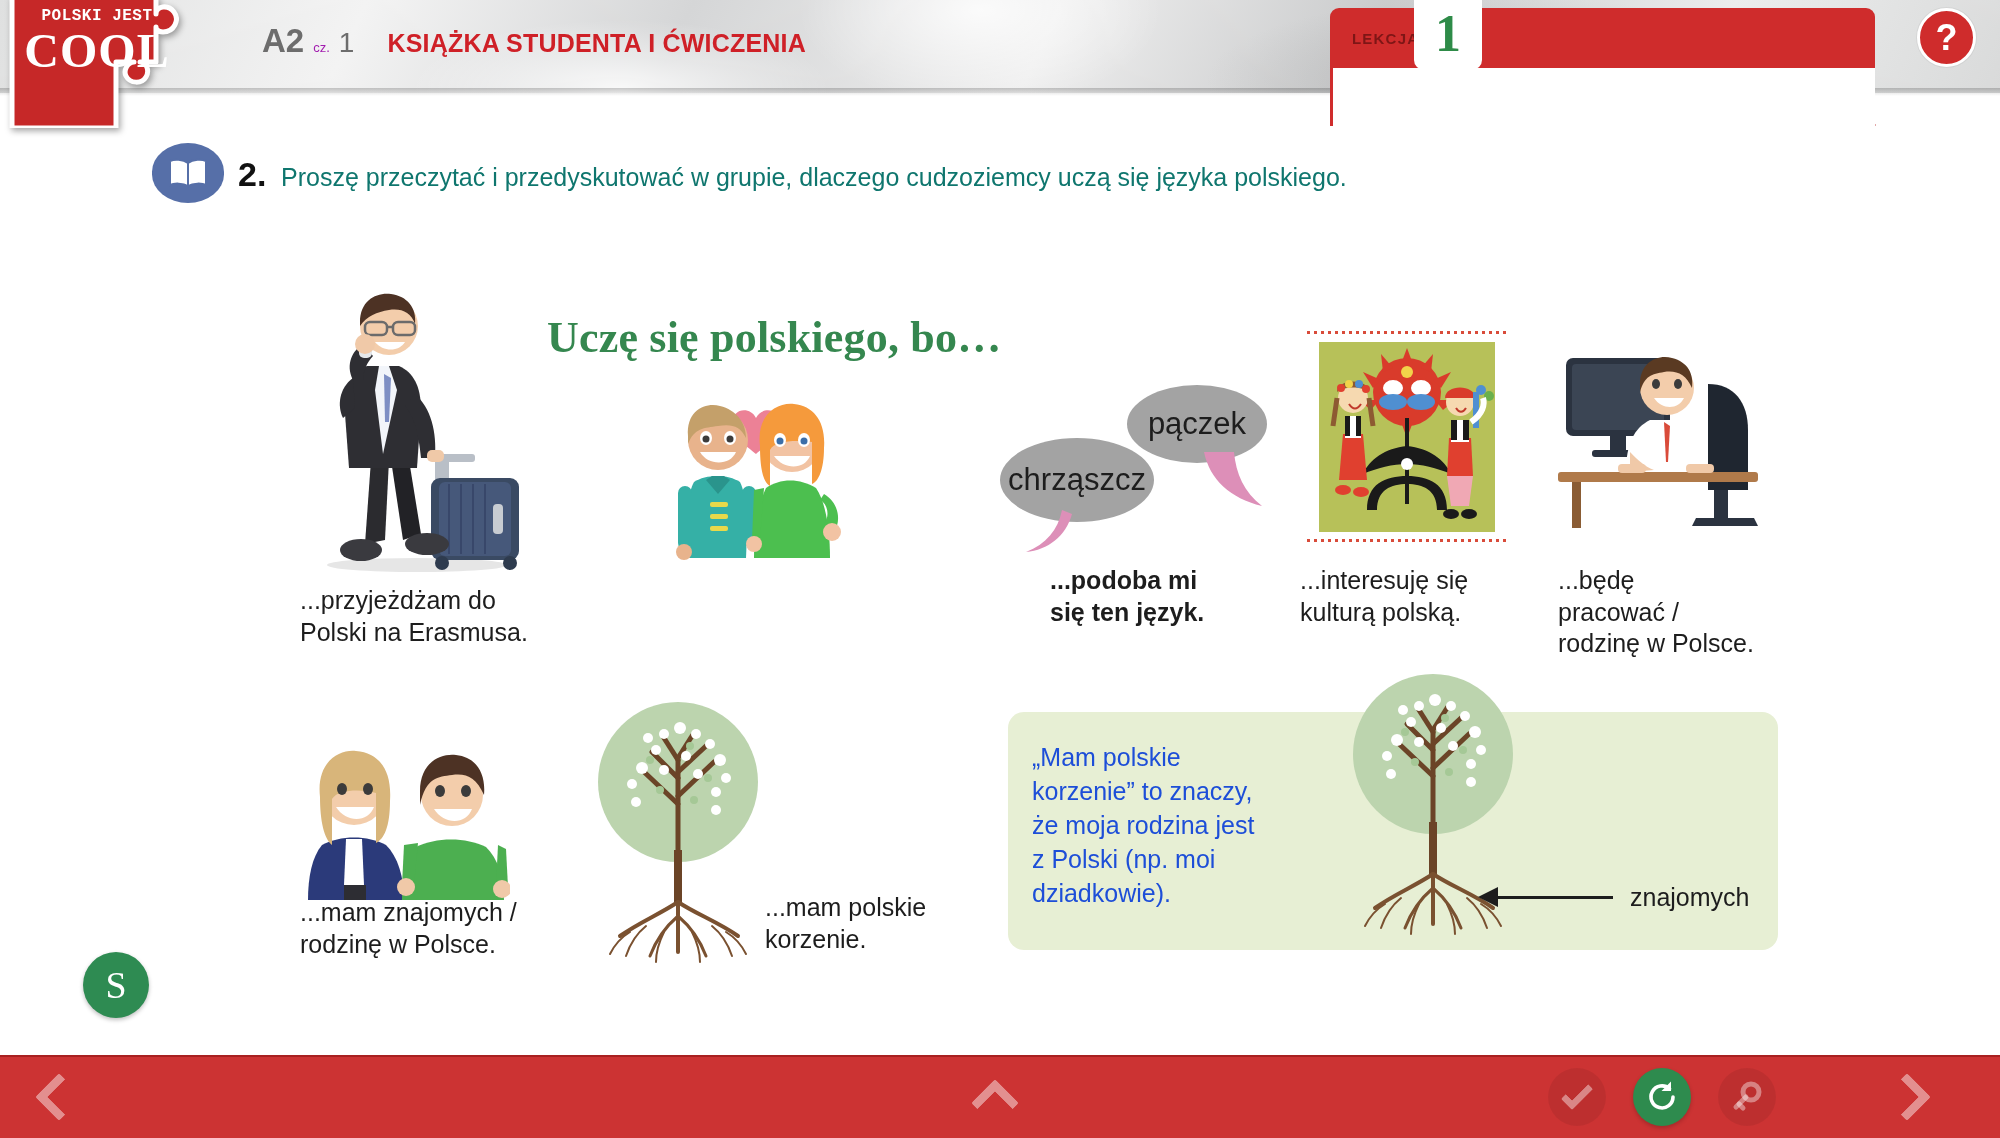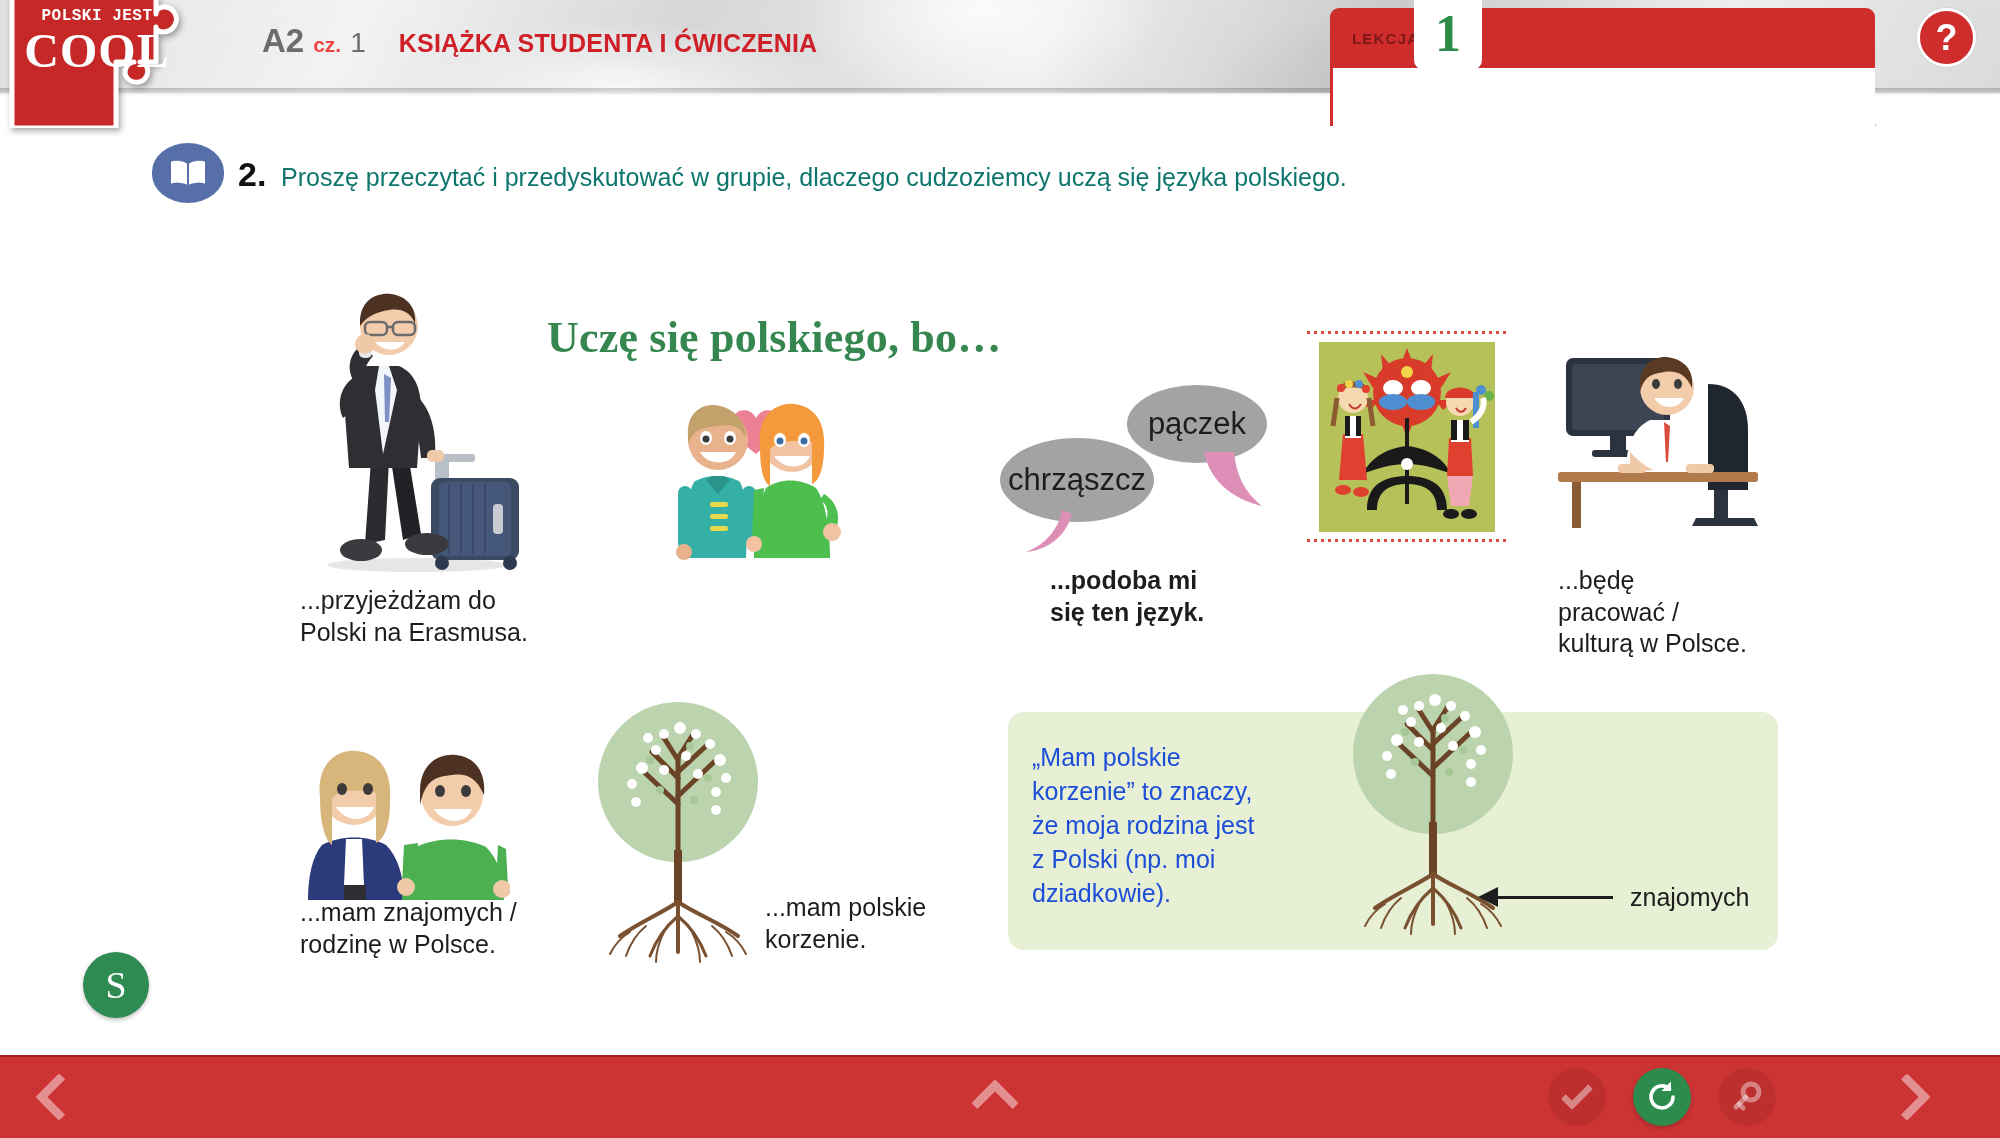--- a/index.html
+++ b/index.html
@@ -45,21 +45,21 @@
     font-family:Liberation Mono, monospace; font-weight:700; font-size:16px;
     letter-spacing:.5px; line-height:1;
   }
   .logo-line2 {
     font-family:"Liberation Serif", serif; font-weight:700; font-size:48px;
     line-height:1.05; letter-spacing:1px; margin-top:2px;
   }
 
   .book-meta { position:absolute; left:262px; top:22px; display:flex; align-items:baseline; gap:9px; }
   .meta-level { font-size:33px; font-weight:700; color:#6d6d6d; font-family:"Liberation Sans", sans-serif;}
-  .meta-cz { font-size:21px; color:#ef4444; font-weight:700; }
+  .meta-cz { font-size:13px; color:#a21caf; font-weight:400; }
   .meta-num { font-size:28px; color:#6d6d6d; font-weight:400; }
   .meta-title { margin-left:24px; font-size:25px; font-weight:700; color:#cf2027; letter-spacing:.2px; }
   .meta-title .plain { font-weight:700; color:#cf2027; }
 
   
   .lesson-tab {
     position:absolute; left:1330px; top:8px; width:545px; height:60px;
     background:#cf2c2c; border-radius:9px 9px 0 0;
     display:flex; align-items:center; z-index:10;
   }
@@ -430,20 +430,22 @@
           <circle cx="162" cy="48" r="5" fill="#4f8fd1"></circle>
             <circle cx="170" cy="54" r="5" fill="#6ab04c"></circle>
           <path d="M137,66 C140,71 144,71 147,66" stroke="#c0392b" stroke-width="2" fill="none"></path>
           <path d="M152,80 C164,72 166,62 164,56" stroke="#ffffff" stroke-width="6" fill="none"></path>
           <ellipse cx="132" cy="172" rx="8" ry="5" fill="#1a1a1a"></ellipse>
           <ellipse cx="150" cy="172" rx="8" ry="5" fill="#1a1a1a"></ellipse>
         </g>
       </svg>
     </div>
   </div>
+  <div class="cap" style="left:1300px; top:565px;">...interesuję się
+kulturą polską.</div>
 
   <div class="ill" style="left:1558px; top:340px;">
     <svg width="222" height="200" viewBox="0 0 222 200">
 
       <rect x="8" y="18" width="104" height="78" rx="7" fill="#2b3340"></rect>
       <rect x="14" y="24" width="92" height="66" rx="4" fill="#3b4554"></rect>
       <rect x="52" y="96" width="16" height="16" fill="#2b3340"></rect>
       <rect x="34" y="110" width="52" height="7" rx="3" fill="#2b3340"></rect>
 
       <path d="M150,44 C176,44 190,62 190,90 L190,150 L150,150 Z" fill="#1f2630"></path>
@@ -461,21 +463,21 @@
       <path d="M82,44 C82,22 100,14 114,18 C130,22 136,34 134,48 C128,34 118,30 106,32 C94,34 86,36 82,52 Z" fill="#5a3a22"></path>
       <path d="M96,58 C104,70 120,70 126,58 Z" fill="#ffffff"></path>
       <ellipse cx="98" cy="44" rx="4" ry="5" fill="#3b3b3b"></ellipse>
       <ellipse cx="120" cy="44" rx="4" ry="5" fill="#3b3b3b"></ellipse>
       <rect x="60" y="124" width="28" height="9" rx="4" fill="#f0c9a8"></rect>
       <rect x="128" y="124" width="28" height="9" rx="4" fill="#f0c9a8"></rect>
     </svg>
   </div>
   <div class="cap" style="left:1558px; top:565px;">...będę
 pracować /
-kulturą w Polsce.</div>
+rodzinę w Polsce.</div>
 
   <div class="ill" style="left:300px; top:735px;">
     <svg width="210" height="165" viewBox="0 0 210 165">
 
       <path d="M22,110 C12,122 8,142 8,165 L104,165 C104,142 98,122 86,110 C68,100 40,100 22,110 Z" fill="#2b3a7a"></path>
       <path d="M46,104 L62,104 L64,150 L44,150 Z" fill="#ffffff"></path>
       <path d="M44,150 L66,150 L66,165 L44,165 Z" fill="#2d2d33"></path>
       <circle cx="54" cy="58" r="32" fill="#f3cdab"></circle>
       <path d="M20,62 C16,26 40,14 56,16 C80,18 92,36 90,66 C90,92 84,104 76,108 L76,58 C62,54 38,54 32,64 L32,110 C24,104 20,86 20,62 Z" fill="#d8b57a"></path>
       <path d="M36,72 C46,88 68,88 74,72 Z" fill="#ffffff"></path>

